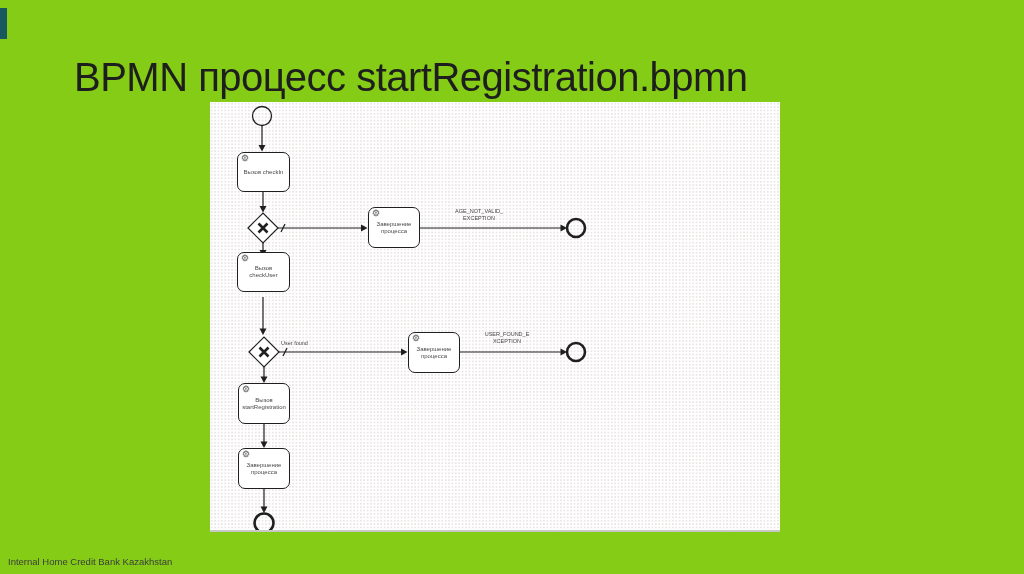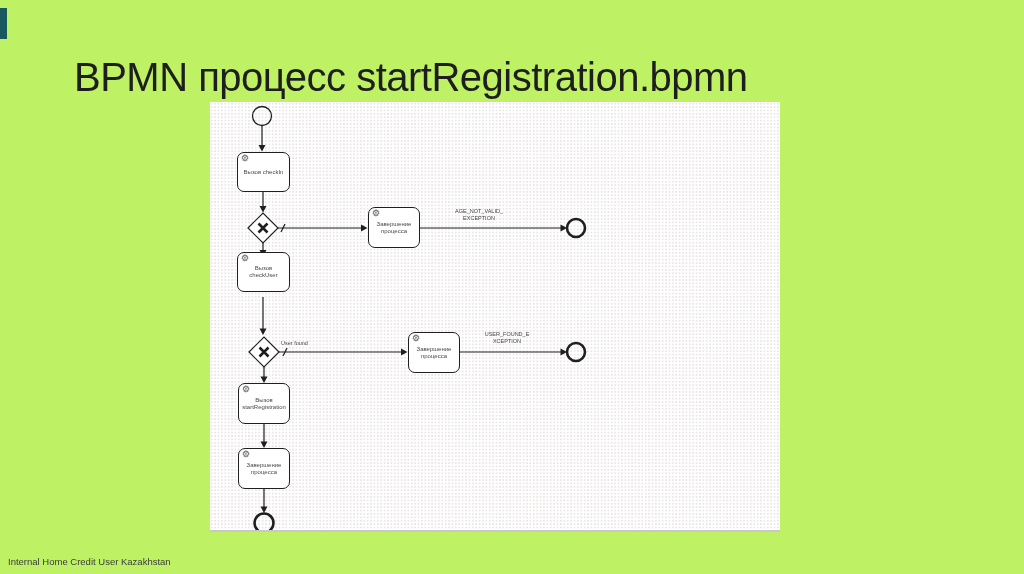--- a/index.html
+++ b/index.html
@@ -1,19 +1,19 @@
 <!DOCTYPE html>
 <html><head>
 <meta charset="utf-8">
 <style>
   * { margin:0; padding:0; box-sizing:border-box; }
   html,body { width:1024px; height:574px; }
   body { font-family:"Liberation Sans","DejaVu Sans",sans-serif; background:#ffffff; position:relative; overflow:hidden; }
 
-  .slide { position:absolute; inset:0; background:#bef264; }
+  .slide { position:absolute; inset:0; background:#84cc16; }
 
   .accent-bar { position:absolute; left:0; top:8px; width:7px; height:31px; background:#17595e; }
 
   .slide-title {
     position:absolute; left:74px; top:55px;
     font-size:40px; font-weight:300; letter-spacing:-0.5px;
     color:#1e1e1e; white-space:nowrap;
   }
 
   .footer-text {
@@ -153,15 +153,15 @@
     </div>
 
     <div class="flow-label" style="left:245px; top:106px; width:48px;">AGE_NOT_VALID_EXCEPTION</div>
 
     <div class="flow-label left" style="left:71px; top:238px; width:40px;">User found</div>
 
     <div class="flow-label" style="left:274px; top:229px; width:46px;">USER_FOUND_EXCEPTION</div>
 
   </div>
 
-  <div class="footer-text">Internal Home Credit User Kazakhstan</div>
+  <div class="footer-text">Internal Home Credit Bank Kazakhstan</div>
 
 </div>
 
 </body></html>

